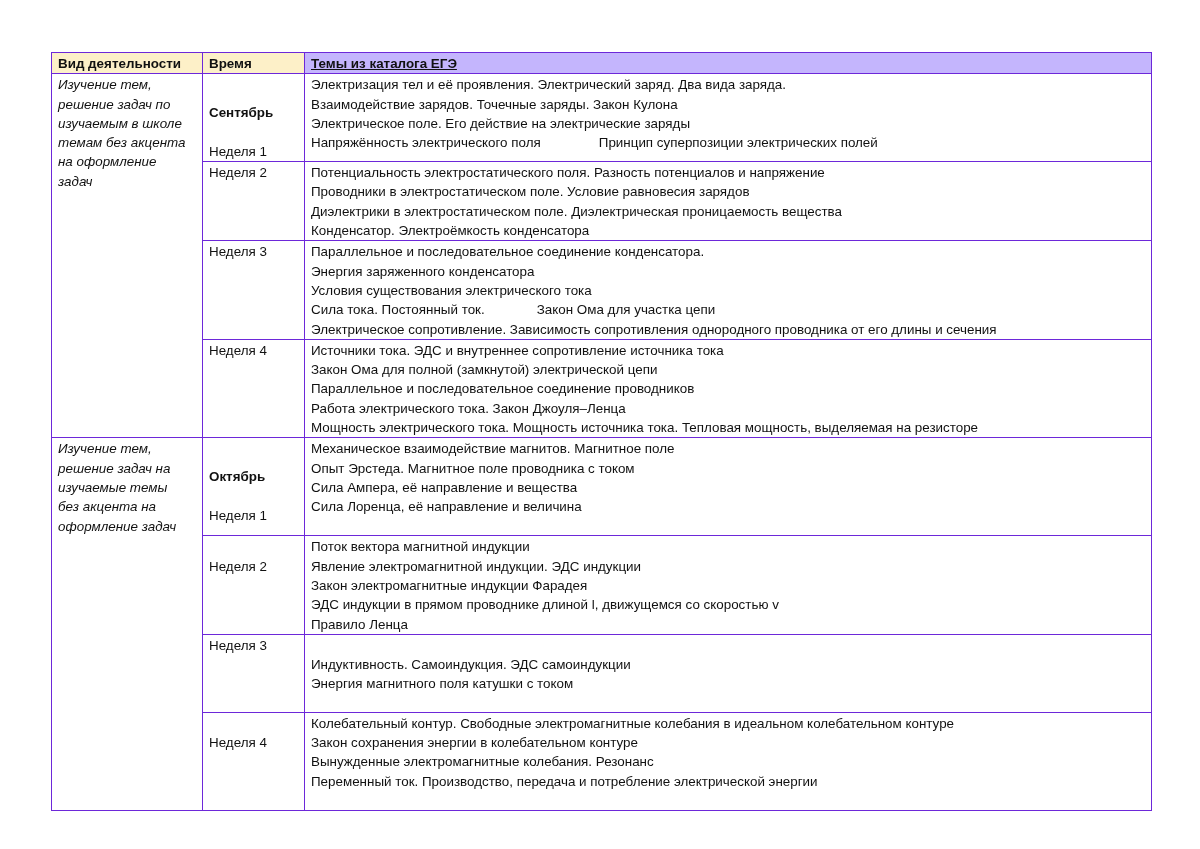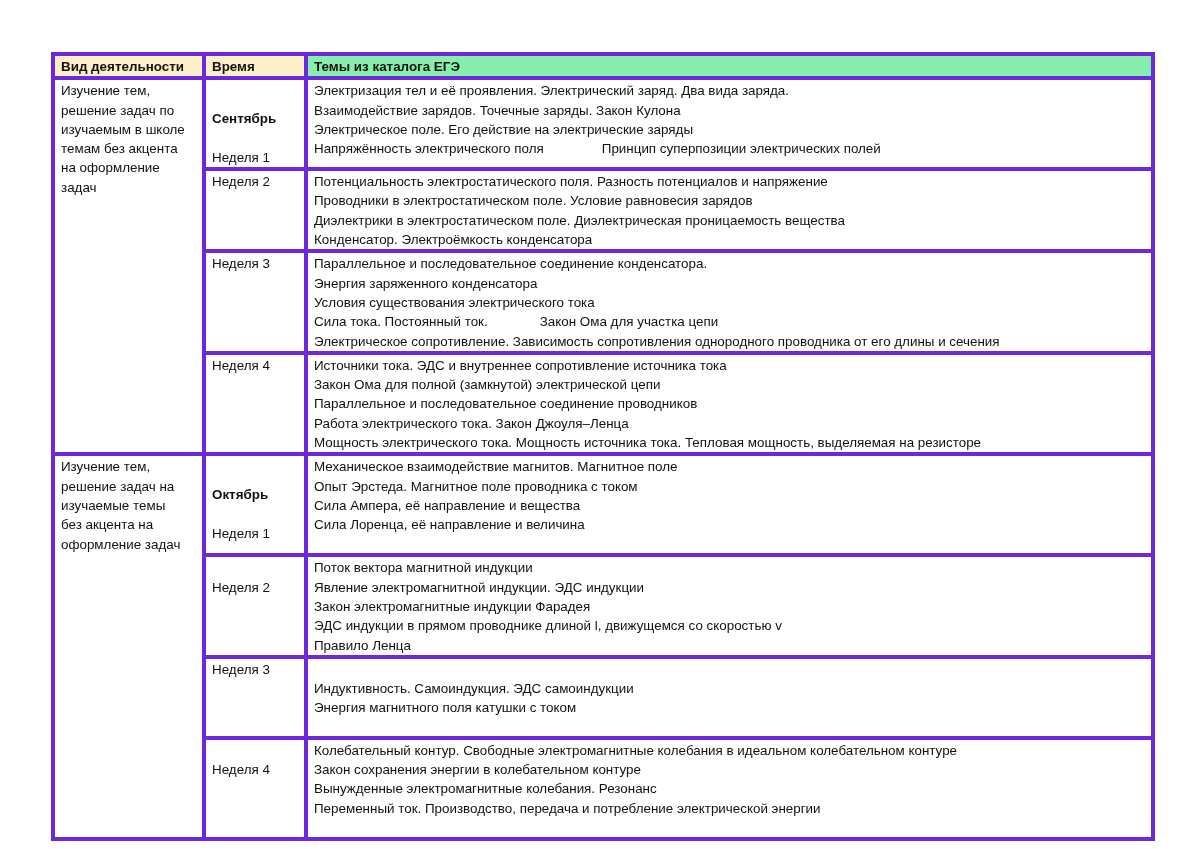--- a/index.html
+++ b/index.html
@@ -1,24 +1,24 @@
 <!DOCTYPE html>
 <html><head>
 <meta charset="utf-8">
 <style>
   html, body { margin: 0; padding: 0; background: #ffffff; }
   body { width: 1200px; height: 849px; position: relative; overflow: hidden;
          font-family: "Liberation Sans", "DejaVu Sans", sans-serif; color: #111; }
   table.plan { position: absolute; left: 51px; top: 52px; width: 1100px;
                border-collapse: collapse; table-layout: fixed; font-size: 13.4px; }
-  table.plan td, table.plan th { border: 4px solid #6d28d9; vertical-align: top;
+  table.plan td, table.plan th { border: 1px solid #6d28d9; vertical-align: top;
                padding: 1px 6px 0 6px; text-align: left; line-height: 19.3px; }
   table.plan th { background: #fdf0c8; font-weight: bold; height: 19px; }
   col.c1 { width: 151px; } col.c2 { width: 102px; } col.c3 { width: 847px; }
-  .activity { padding-top: 2px; }
+  .activity { padding-top: 2px; font-style: italic; }
   .line { display: block; white-space: nowrap; }
   .month { font-weight: bold; display: block; margin-top: 28px; }
   .gap { display: block; height: 19.3px; }
   .tab-gap { display: inline-block; width: 58px; }
   .tab-gap2 { display: inline-block; width: 52px; }
   tr.r-s1 td { height: 76px; }
   tr.r-s2 td { height: 77px; }
   tr.r-s3 td { height: 95px; }
   tr.r-s4 td { height: 96px; }
   tr.r-o1 td { height: 96px; }
@@ -32,21 +32,21 @@
 <table class="plan">
   <colgroup>
       <col class="c1">
       <col class="c2">
       <col class="c3">
     </colgroup>
   <thead>
     <tr>
       <th style="background: rgb(253, 240, 200);">Вид деятельности</th>
       <th style="background: rgb(253, 240, 200);">Время</th>
-      <th style="background: #86efac;">Темы из каталога ЕГЭ</th>
+      <th style="background: #c4b5fd; text-decoration: underline;">Темы из каталога ЕГЭ</th>
     </tr>
   </thead>
   <tbody>
 
     <tr class="r-s1">
       <td rowspan="4" class="activity">
         <span class="line">Изучение тем,</span>
         <span class="line">решение задач по</span>
         <span class="line">изучаемым в школе</span>
         <span class="line">темам без акцента</span>

